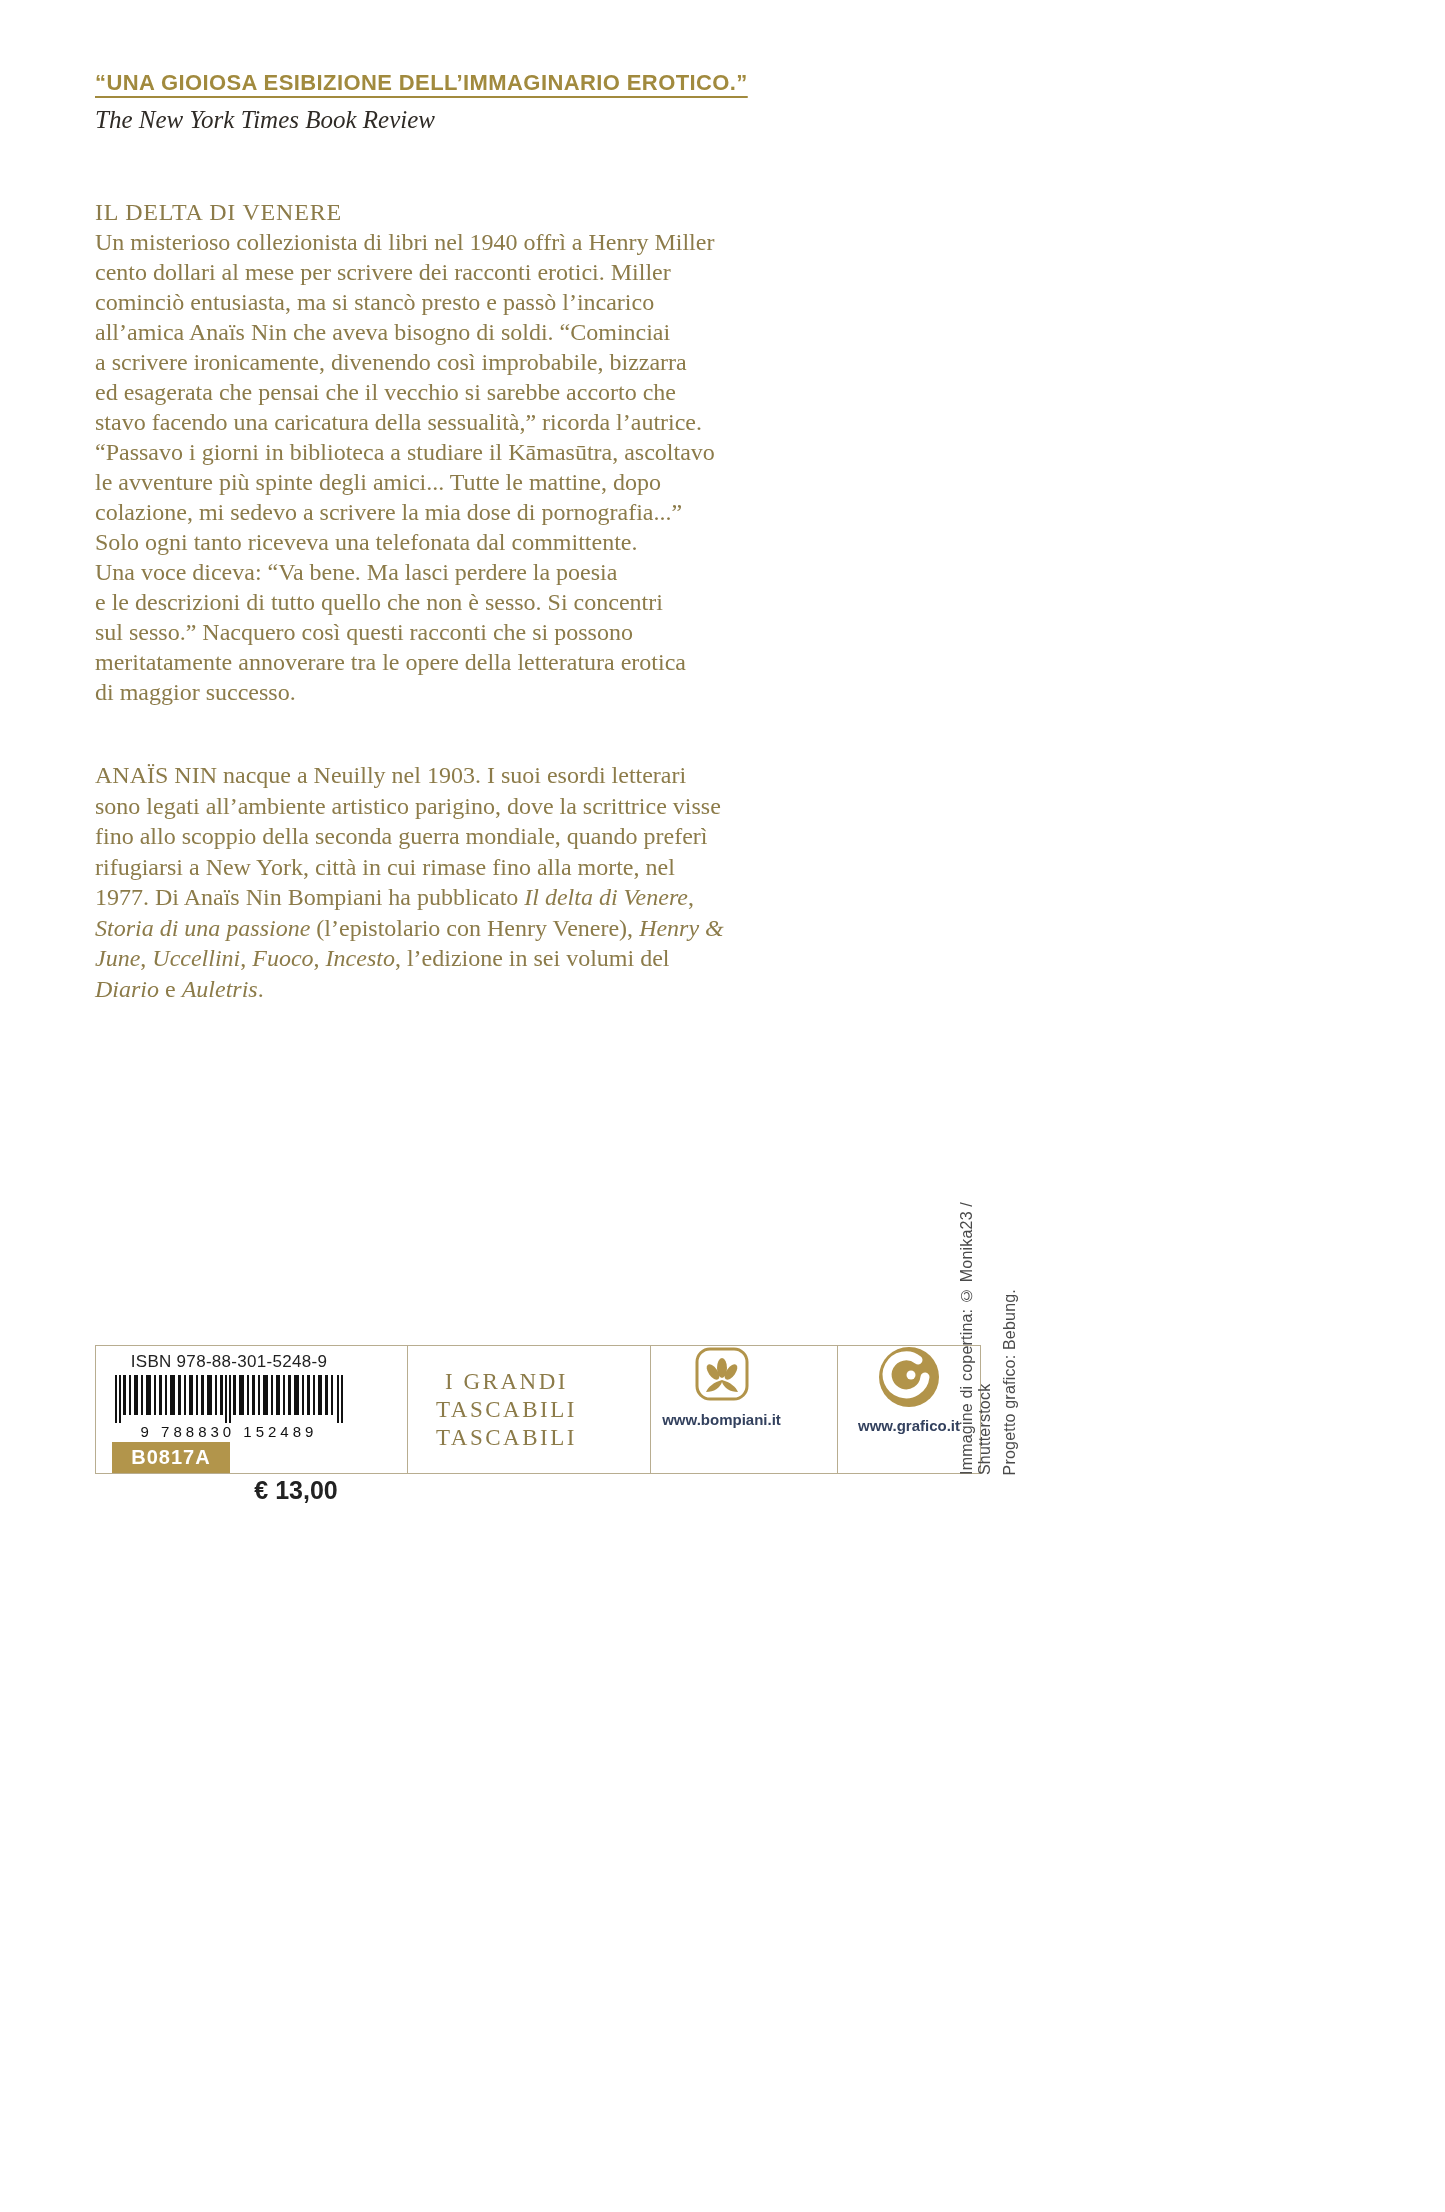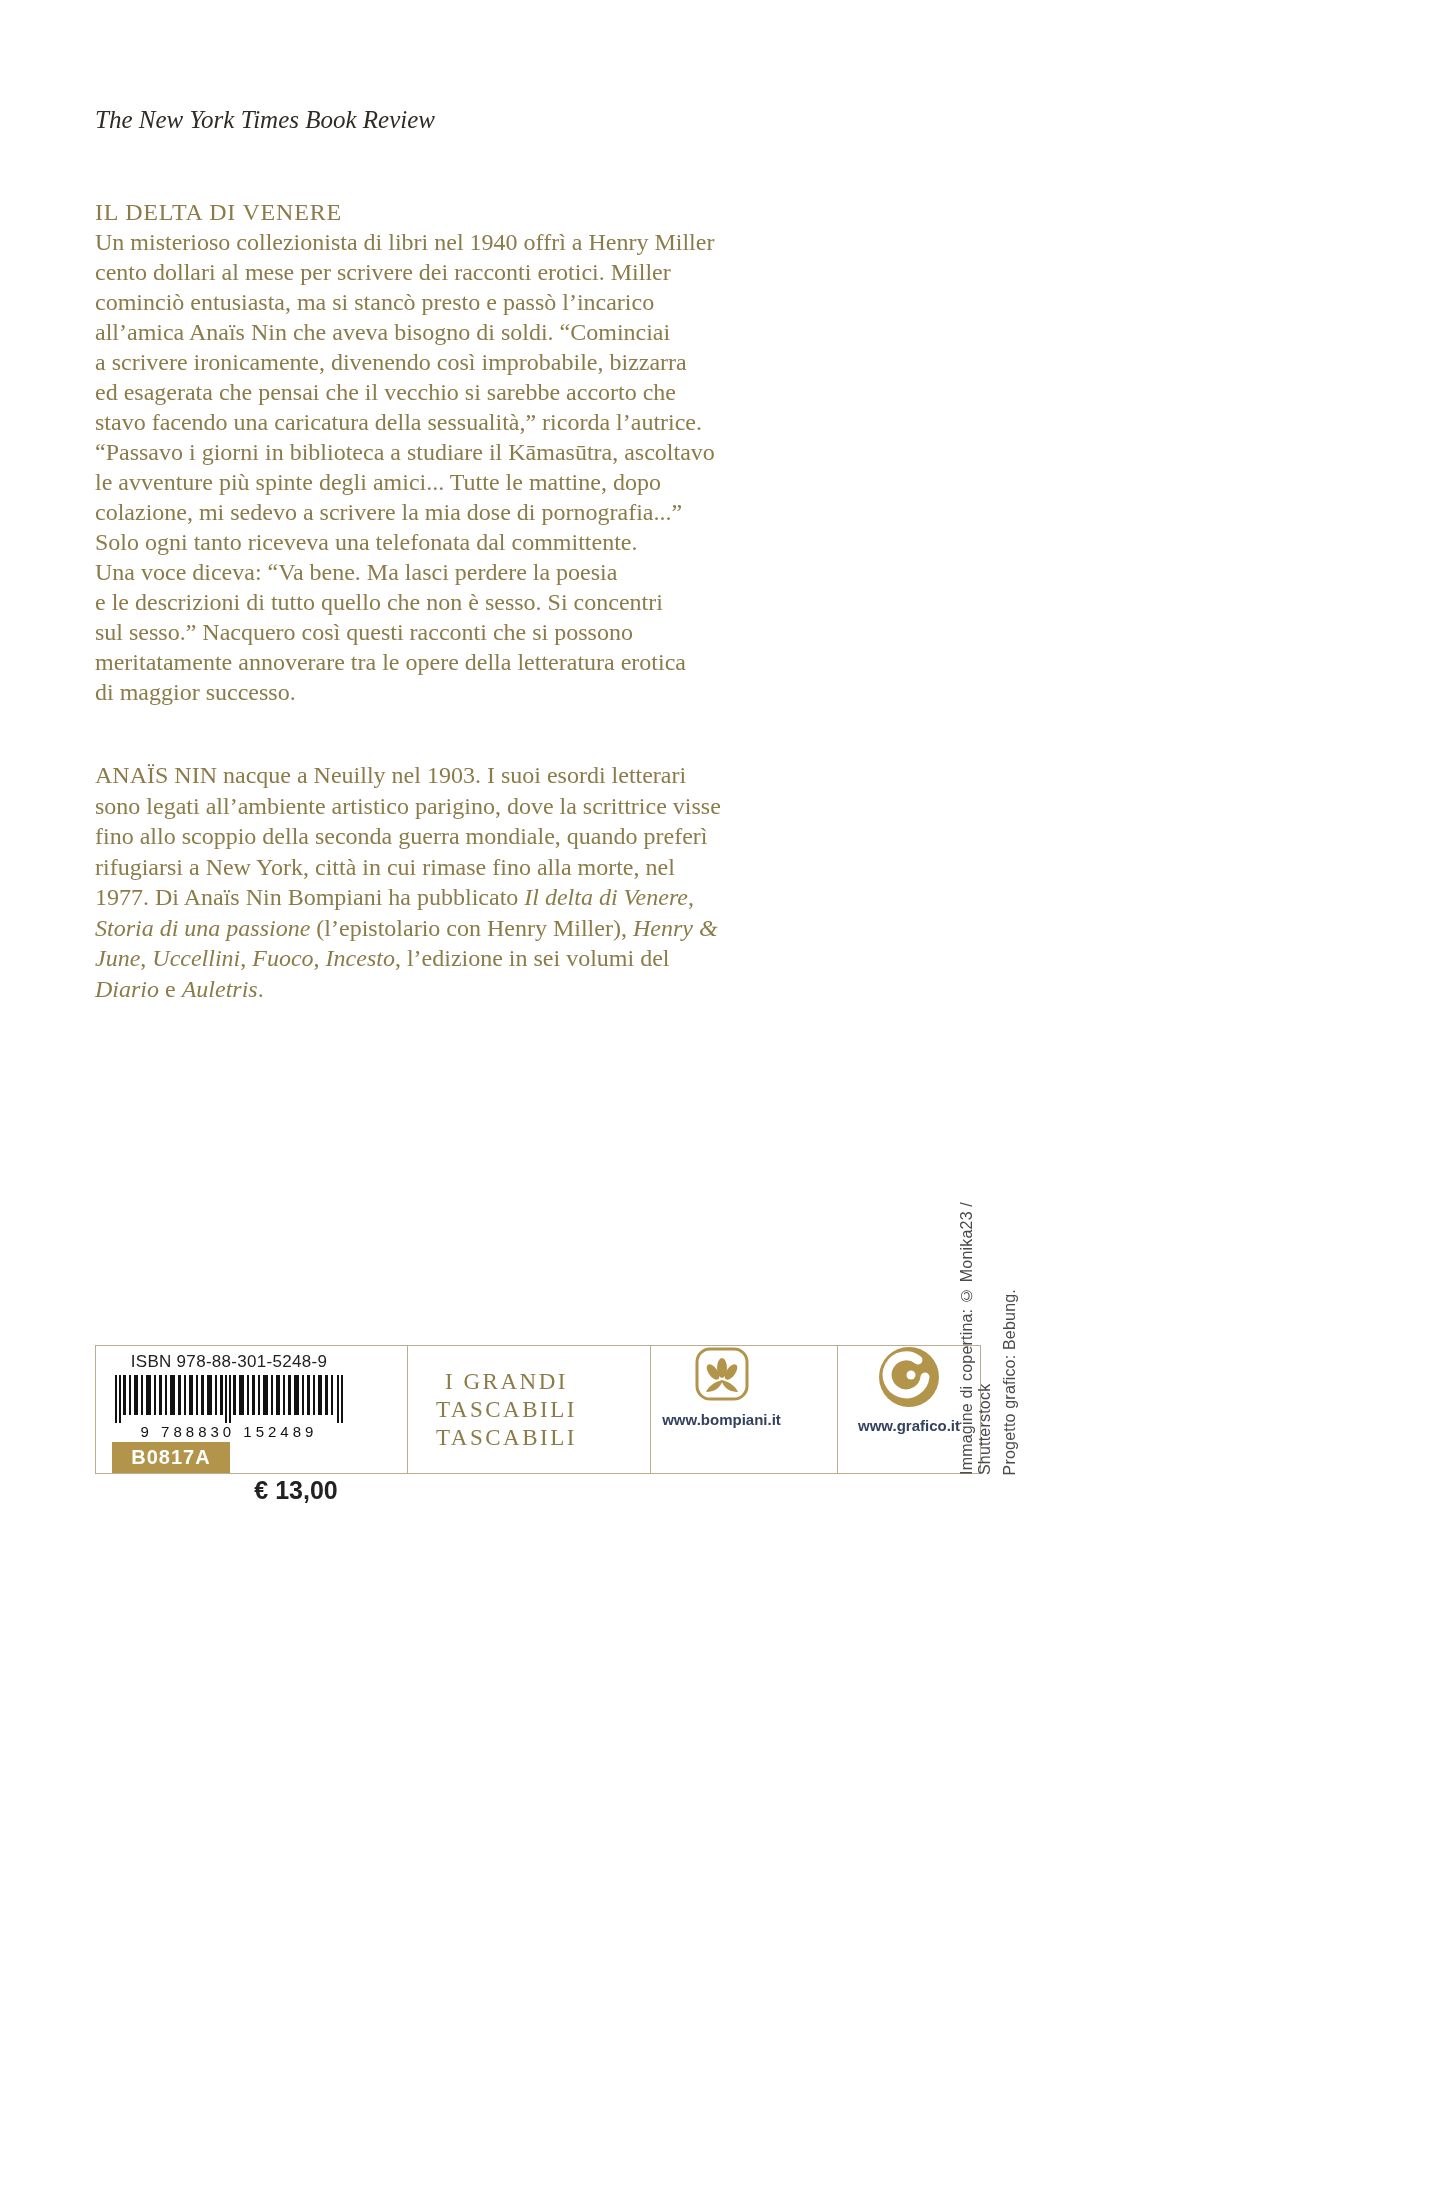--- a/index.html
+++ b/index.html
@@ -99,20 +99,21 @@
     font-family:"Liberation Sans", sans-serif;
     font-size:16px; color:var(--credits_gray);
     letter-spacing:0.2px;
   }
 </style>
 </head>
 <body>
 
 <div class="page">
 
+  <div class="quote">“UNA GIOIOSA ESIBIZIONE DELL’IMMAGINARIO EROTICO.”</div>
   <div class="quote-source">The New York Times Book Review</div>
 
   <div class="synopsis">
     <div class="syn-title">IL DELTA DI VENERE</div>
     <div class="syn-body">Un misterioso collezionista di libri nel 1940 offrì a Henry Miller
 cento dollari al mese per scrivere dei racconti erotici. Miller
 cominciò entusiasta, ma si stancò presto e passò l’incarico
 all’amica Anaïs Nin che aveva bisogno di soldi. “Cominciai
 a scrivere ironicamente, divenendo così improbabile, bizzarra
 ed esagerata che pensai che il vecchio si sarebbe accorto che
@@ -126,21 +127,21 @@
 sul sesso.” Nacquero così questi racconti che si possono
 meritatamente annoverare tra le opere della letteratura erotica
 di maggior successo.</div>
   </div>
 
   <div class="bio"><span>ANAÏS NIN nacque a Neuilly nel 1903. I suoi esordi letterari
 sono legati all’ambiente artistico parigino, dove la scrittrice visse
 fino allo scoppio della seconda guerra mondiale, quando preferì
 rifugiarsi a New York, città in cui rimase fino alla morte, nel
 1977. Di Anaïs Nin Bompiani ha pubblicato </span><i>Il delta di Venere</i><span>,
-</span><i>Storia di una passione</i><span> (l’epistolario con Henry Miller), </span><i>Henry &amp;
+</span><i>Storia di una passione</i><span> (l’epistolario con Henry Venere), </span><i>Henry &amp;
 June</i><span>, </span><i>Uccellini</i><span>, </span><i>Fuoco</i><span>, </span><i>Incesto</i><span>, l’edizione in sei volumi del
 </span><i>Diario</i><span> e </span><i>Auletris</i><span>.</span></div>
 
   <div class="footer">
 
     <div class="cell barcode-cell">
       <div class="isbn">ISBN 978-88-301-5248-9</div>
       <svg class="barcode" width="228" height="48" viewBox="0 0 228 48" shape-rendering="crispEdges">
         <g fill="#111111">
           <rect x="0" y="0" width="2" height="48"></rect>

